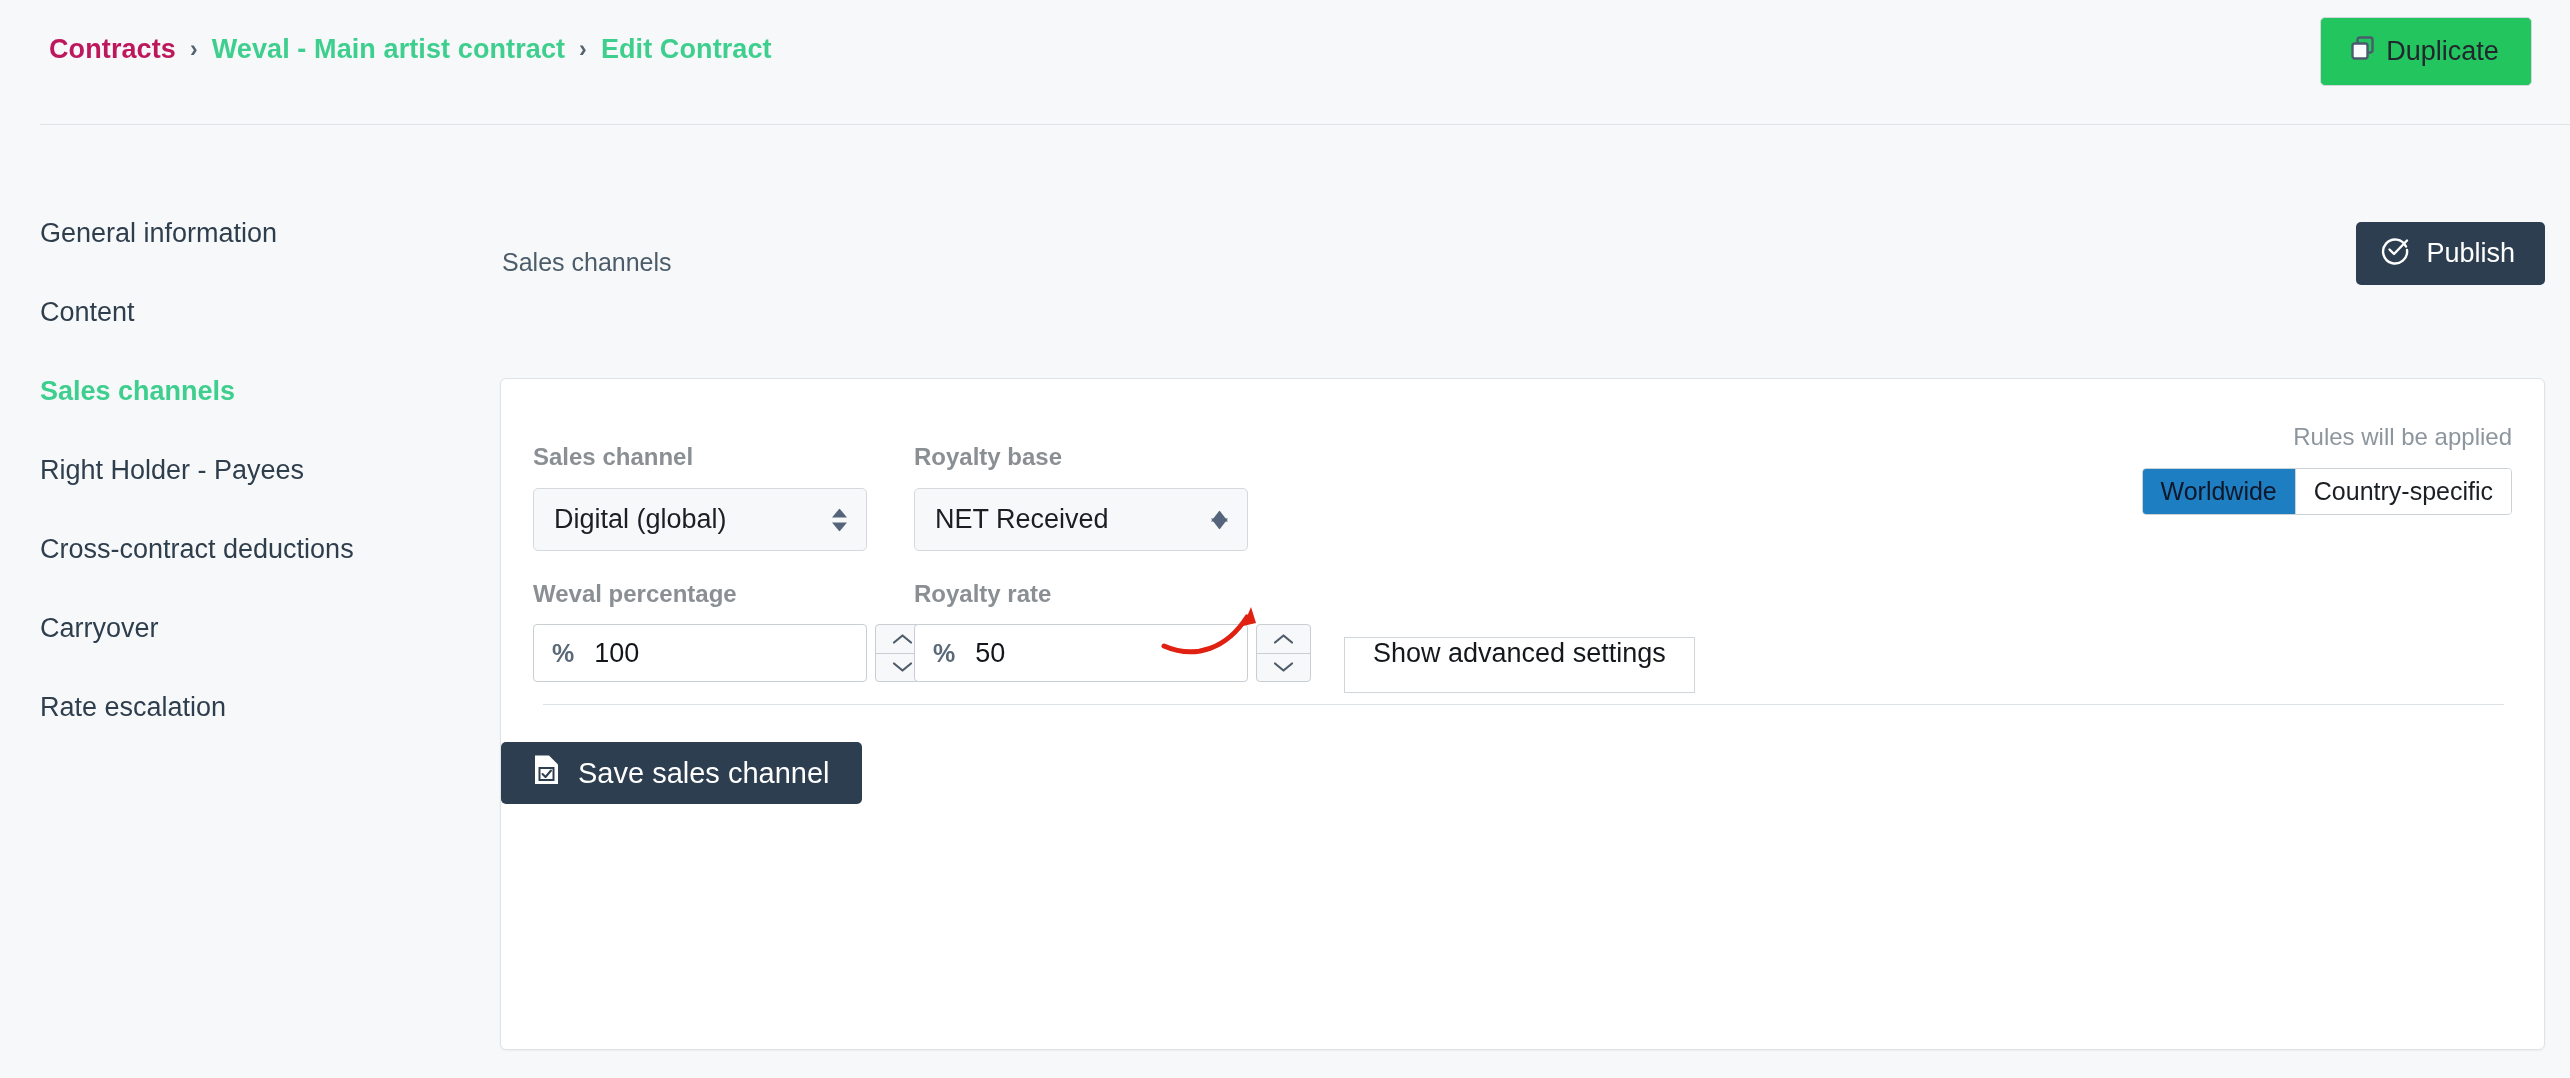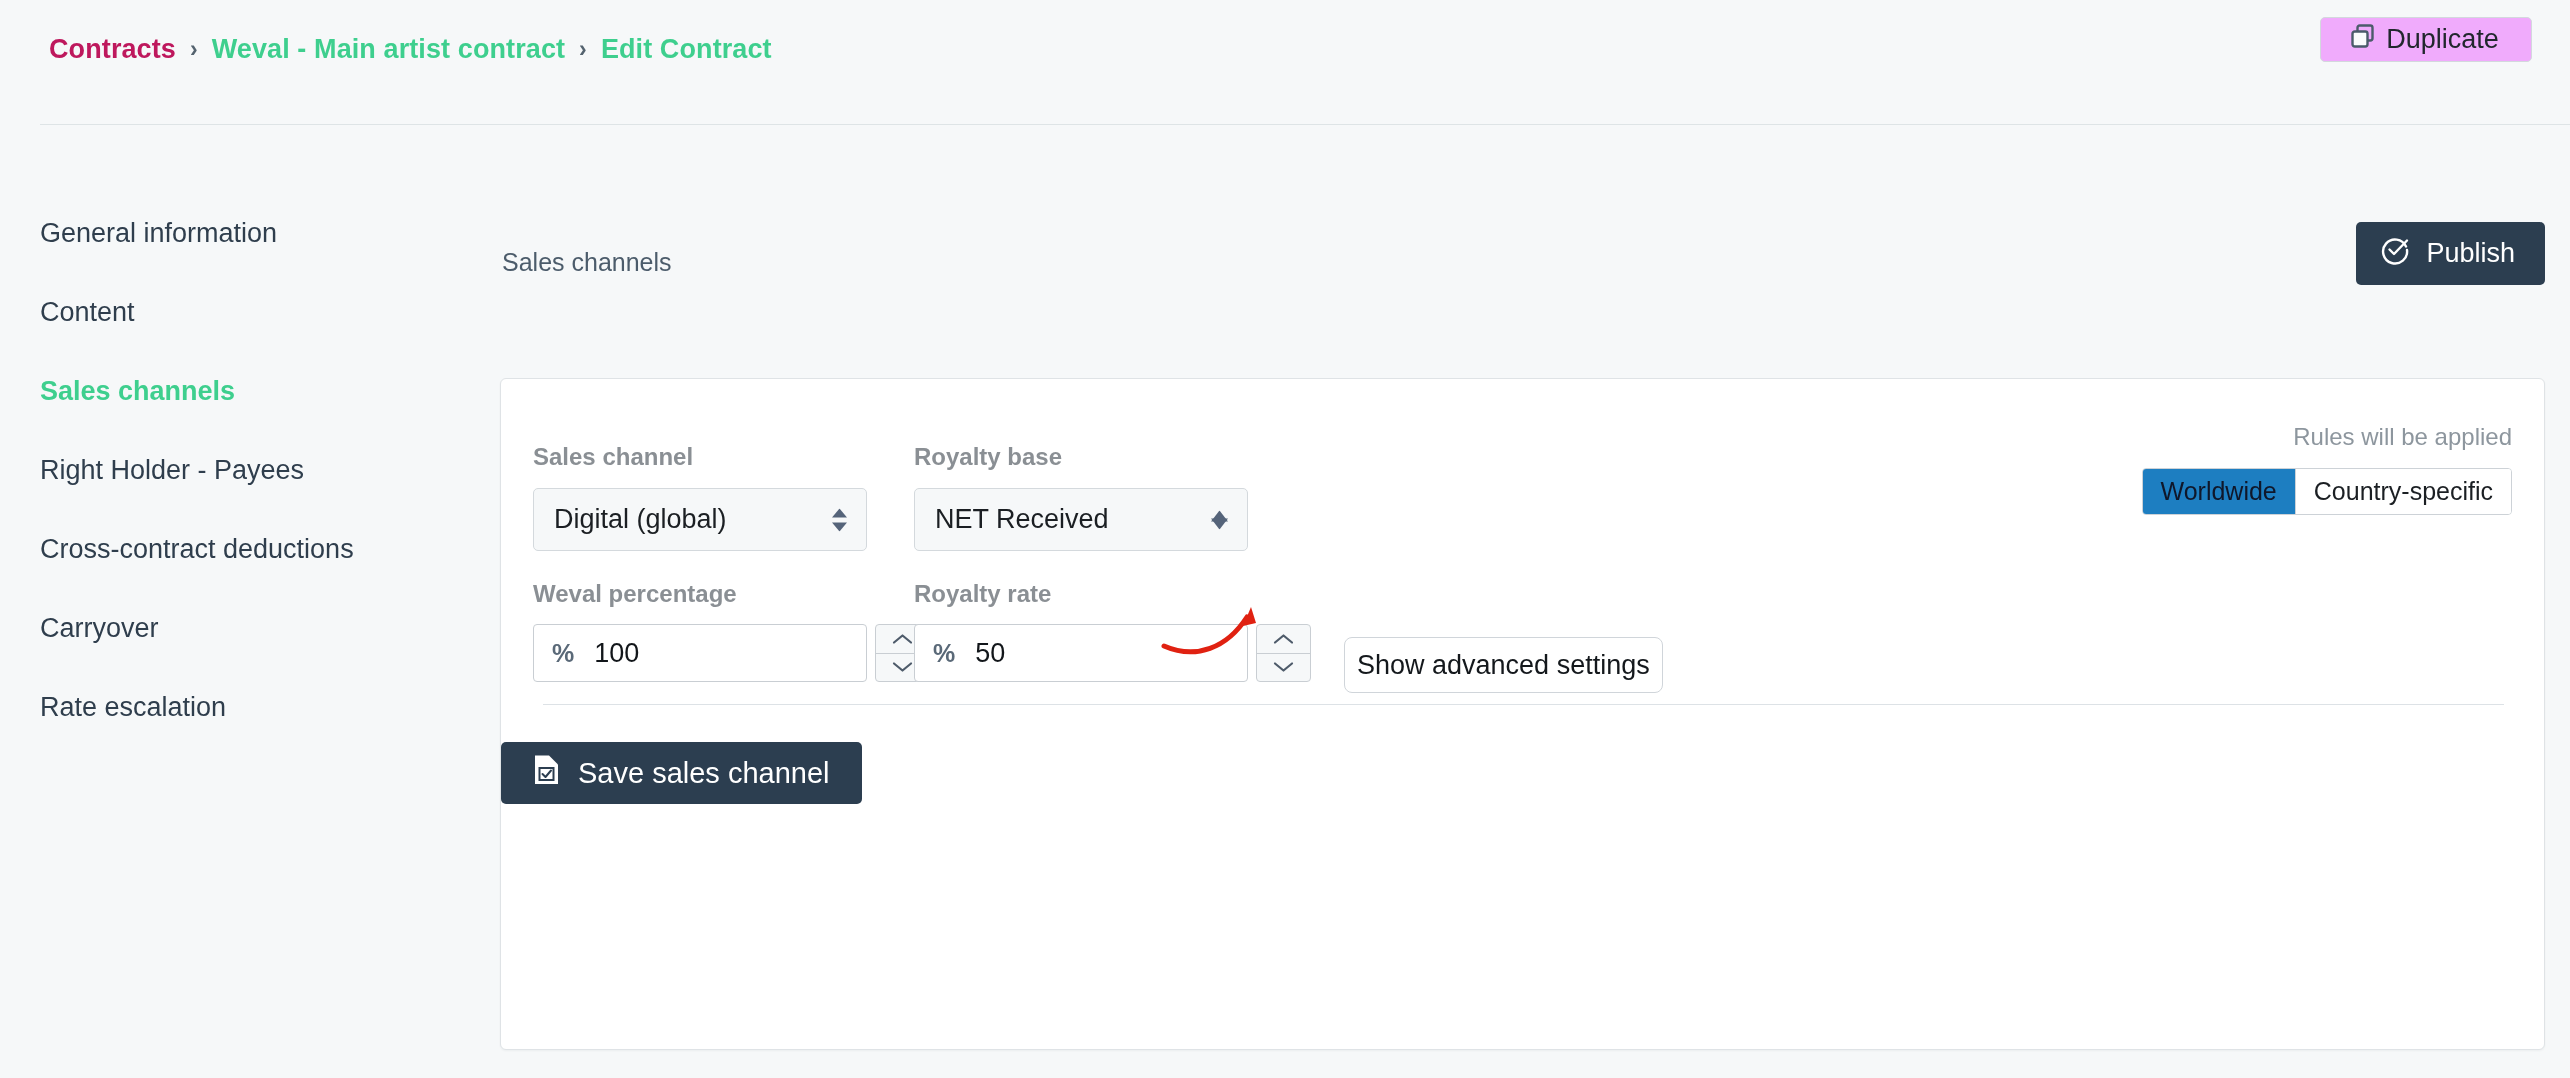--- a/index.html
+++ b/index.html
@@ -19,22 +19,22 @@
     position: absolute; left: 40px; top: 34px;
     display: flex; align-items: center; gap: 14px;
     font-size: 27px; font-weight: bold; letter-spacing: .1px;
   }
   .crumb-root { color: #be185d; margin-left: 9px; }
   .crumb-link { color: #3ecf8e; }
   .crumb-sep { color: #54636f; font-size: 23px; font-weight: bold; }
 
   #duplicate-btn {
     position: absolute; right: 38px; top: 17px;
-    height: 45px; min-width: 212px;
-    background: #f0abfc; border: 1px solid #d3d8dd; border-radius: 5px;
+    height: 69px; min-width: 212px;
+    background: #22c55e; border: 1px solid #d3d8dd; border-radius: 5px;
     display: flex; align-items: center; justify-content: center; gap: 9px;
     padding: 0 26px 0 22px;
     font-size: 27px; color: #21272d; cursor: pointer;
   }
 
   #header-rule {
     position: absolute; left: 40px; top: 124px; width: 2530px; height: 1px;
     background: #dee4e6;
   }
 
@@ -124,23 +124,23 @@
   .seg {
     height: 45px; display: flex; align-items: center; padding: 0 18px;
     font-size: 25px; cursor: pointer; background: #ffffff; color: #1b1f23;
   }
   .seg.active { background: #1d7ec1; color: #0f172a; }
   .seg + .seg { border-left: 1px solid #cdd2d7; }
 
   
   #adv-btn {
     position: absolute; left: 843px; top: 258px;
-    height: 56px; padding: 0 12px;
-    background: #ffffff; border: 1px solid #d0d5da; border-radius: 8px;
-    display: flex; align-items: center;
+    height: 56px; padding: 0 28px;
+    background: #ffffff; border: 1px solid #d0d5da; border-radius: 0;
+    display: flex; align-items: flex-start;
     font-size: 27px; color: #14181c; cursor: pointer;
   }
 
   
   #card-divider {
     position: absolute; left: 42px; top: 325px; width: 1961px; height: 1px;
     background: #dde2e6;
   }
   #footer-actions {
     position: absolute; left: 0; top: 363px; width: 2045px;

